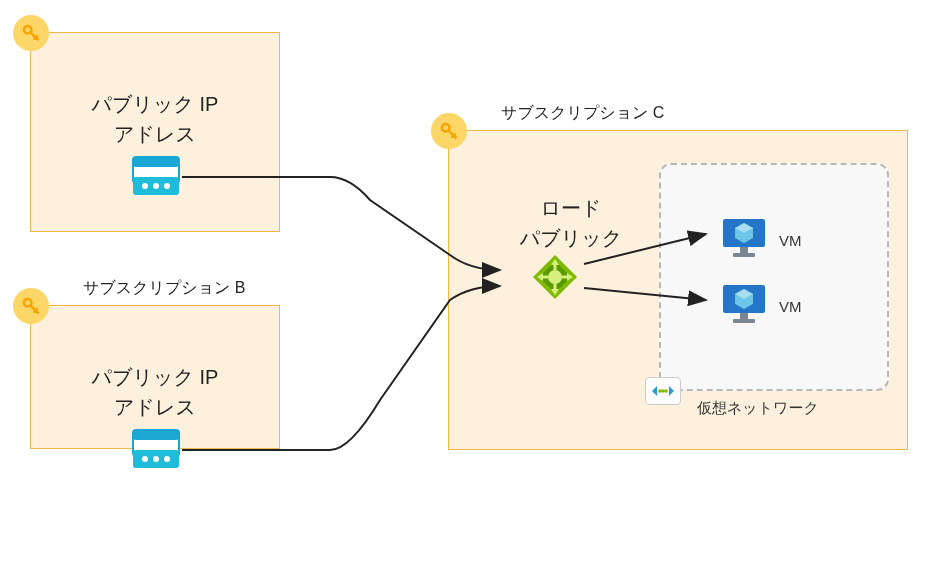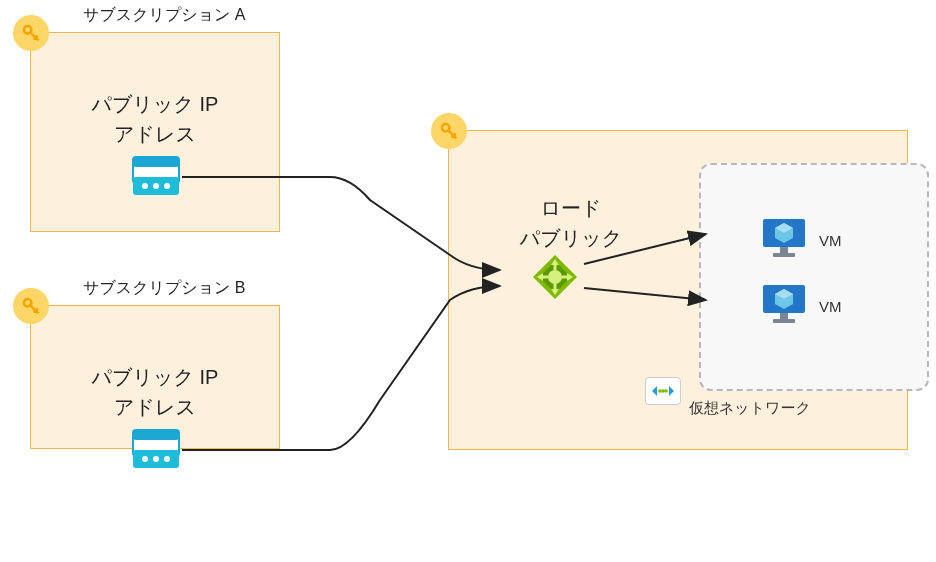--- a/index.html
+++ b/index.html
@@ -48,20 +48,21 @@
   .vnet-box {
     position: absolute;
     border: 2px dashed #b8b8b8;
     border-radius: 12px;
     background: #f8f8f8;
   }
   .vnet-label {
     position: absolute;
     font-size: 15px;
     color: #333;
+    margin-left: 8px;
   }
   .vm-row {
     display: flex;
     align-items: center;
     gap: 12px;
     position: absolute;
   }
   .vm-text {
     font-size: 15px;
     color: #333;
@@ -79,21 +80,20 @@
 
 <div class="canvas">
 
   <div class="sub-box" style="left:30px; top:32px; width:250px; height:200px;">
     <div class="key-badge">
       <svg width="20" height="20" viewBox="0 0 24 24">
         <circle cx="8" cy="8" r="4.5" fill="none" stroke="#f7a300" stroke-width="3"></circle>
         <path d="M11 11 L19 19 L19 16 M16 16 L19 19 L16 19" stroke="#f7a300" stroke-width="3" fill="none" stroke-linecap="round"></path>
       </svg>
     </div>
-    <div class="title" style="top:-28px; left:52px;">サブスクリプション A</div>
     <div class="inner-label" style="position:absolute; top:56px; left:0; right:0;">
       <span>パブリック IP</span><br>
       <span>アドレス</span>
     </div>
 
     <div style="position:absolute; left:100px; top:120px;">
       <svg width="50" height="44" viewBox="0 0 50 44">
         <rect x="2" y="4" width="46" height="26" rx="3" fill="#ffffff" stroke="#1ba7d4" stroke-width="2"></rect>
         <rect x="2" y="4" width="46" height="10" rx="3" fill="#1ba7d4"></rect>
         <rect x="2" y="24" width="46" height="18" rx="3" fill="#1ebcd8"></rect>
@@ -128,40 +128,41 @@
     </div>
   </div>
 
   <div class="sub-box" style="left:448px; top:130px; width:460px; height:320px;">
     <div class="key-badge">
       <svg width="20" height="20" viewBox="0 0 24 24">
         <circle cx="8" cy="8" r="4.5" fill="none" stroke="#f7a300" stroke-width="3"></circle>
         <path d="M11 11 L19 19 L19 16 M16 16 L19 19 L16 19" stroke="#f7a300" stroke-width="3" fill="none" stroke-linecap="round"></path>
       </svg>
     </div>
+    <div class="title" style="top:-28px; left:52px;">サブスクリプション C</div>
 
     <div class="inner-label" style="position:absolute; top:62px; left:62px; width:120px;">
       <span>ロード</span><br>
       <span>パブリック</span>
     </div>
 
     <div style="position:absolute; left:82px; top:122px;">
       <svg width="48" height="48" viewBox="0 0 48 48">
         <polygon points="24,2 46,24 24,46 2,24" fill="#7fba00"></polygon>
         <polygon points="24,8 40,24 24,40 8,24" fill="#5a9900"></polygon>
         <circle cx="24" cy="24" r="7" fill="#d6f080"></circle>
         <path d="M24 9 L24 17 M24 31 L24 39 M9 24 L17 24 M31 24 L39 24" stroke="#d6f080" stroke-width="3"></path>
         <polygon points="24,6 20,12 28,12" fill="#d6f080"></polygon>
         <polygon points="24,42 20,36 28,36" fill="#d6f080"></polygon>
         <polygon points="6,24 12,20 12,28" fill="#d6f080"></polygon>
         <polygon points="42,24 36,20 36,28" fill="#d6f080"></polygon>
       </svg>
     </div>
 
-    <div class="vnet-box" style="left:210px; top:32px; width:230px; height:228px;margin-left:40px;">
+    <div class="vnet-box" style="left:210px; top:32px; width:230px; height:228px;">
 
       <div class="vm-row" style="left:60px; top:52px;">
         <span>
           <svg width="46" height="42" viewBox="0 0 46 42">
             <rect x="2" y="2" width="42" height="28" rx="2" fill="#2376c8"></rect>
             <rect x="19" y="30" width="8" height="6" fill="#7a8691"></rect>
             <rect x="12" y="36" width="22" height="4" rx="1" fill="#7a8691"></rect>
             <polygon points="23,6 32,11 32,21 23,26 14,21 14,11" fill="#6cc6e8"></polygon>
             <polygon points="23,6 32,11 23,16 14,11" fill="#a5ddf2"></polygon>
           </svg>

